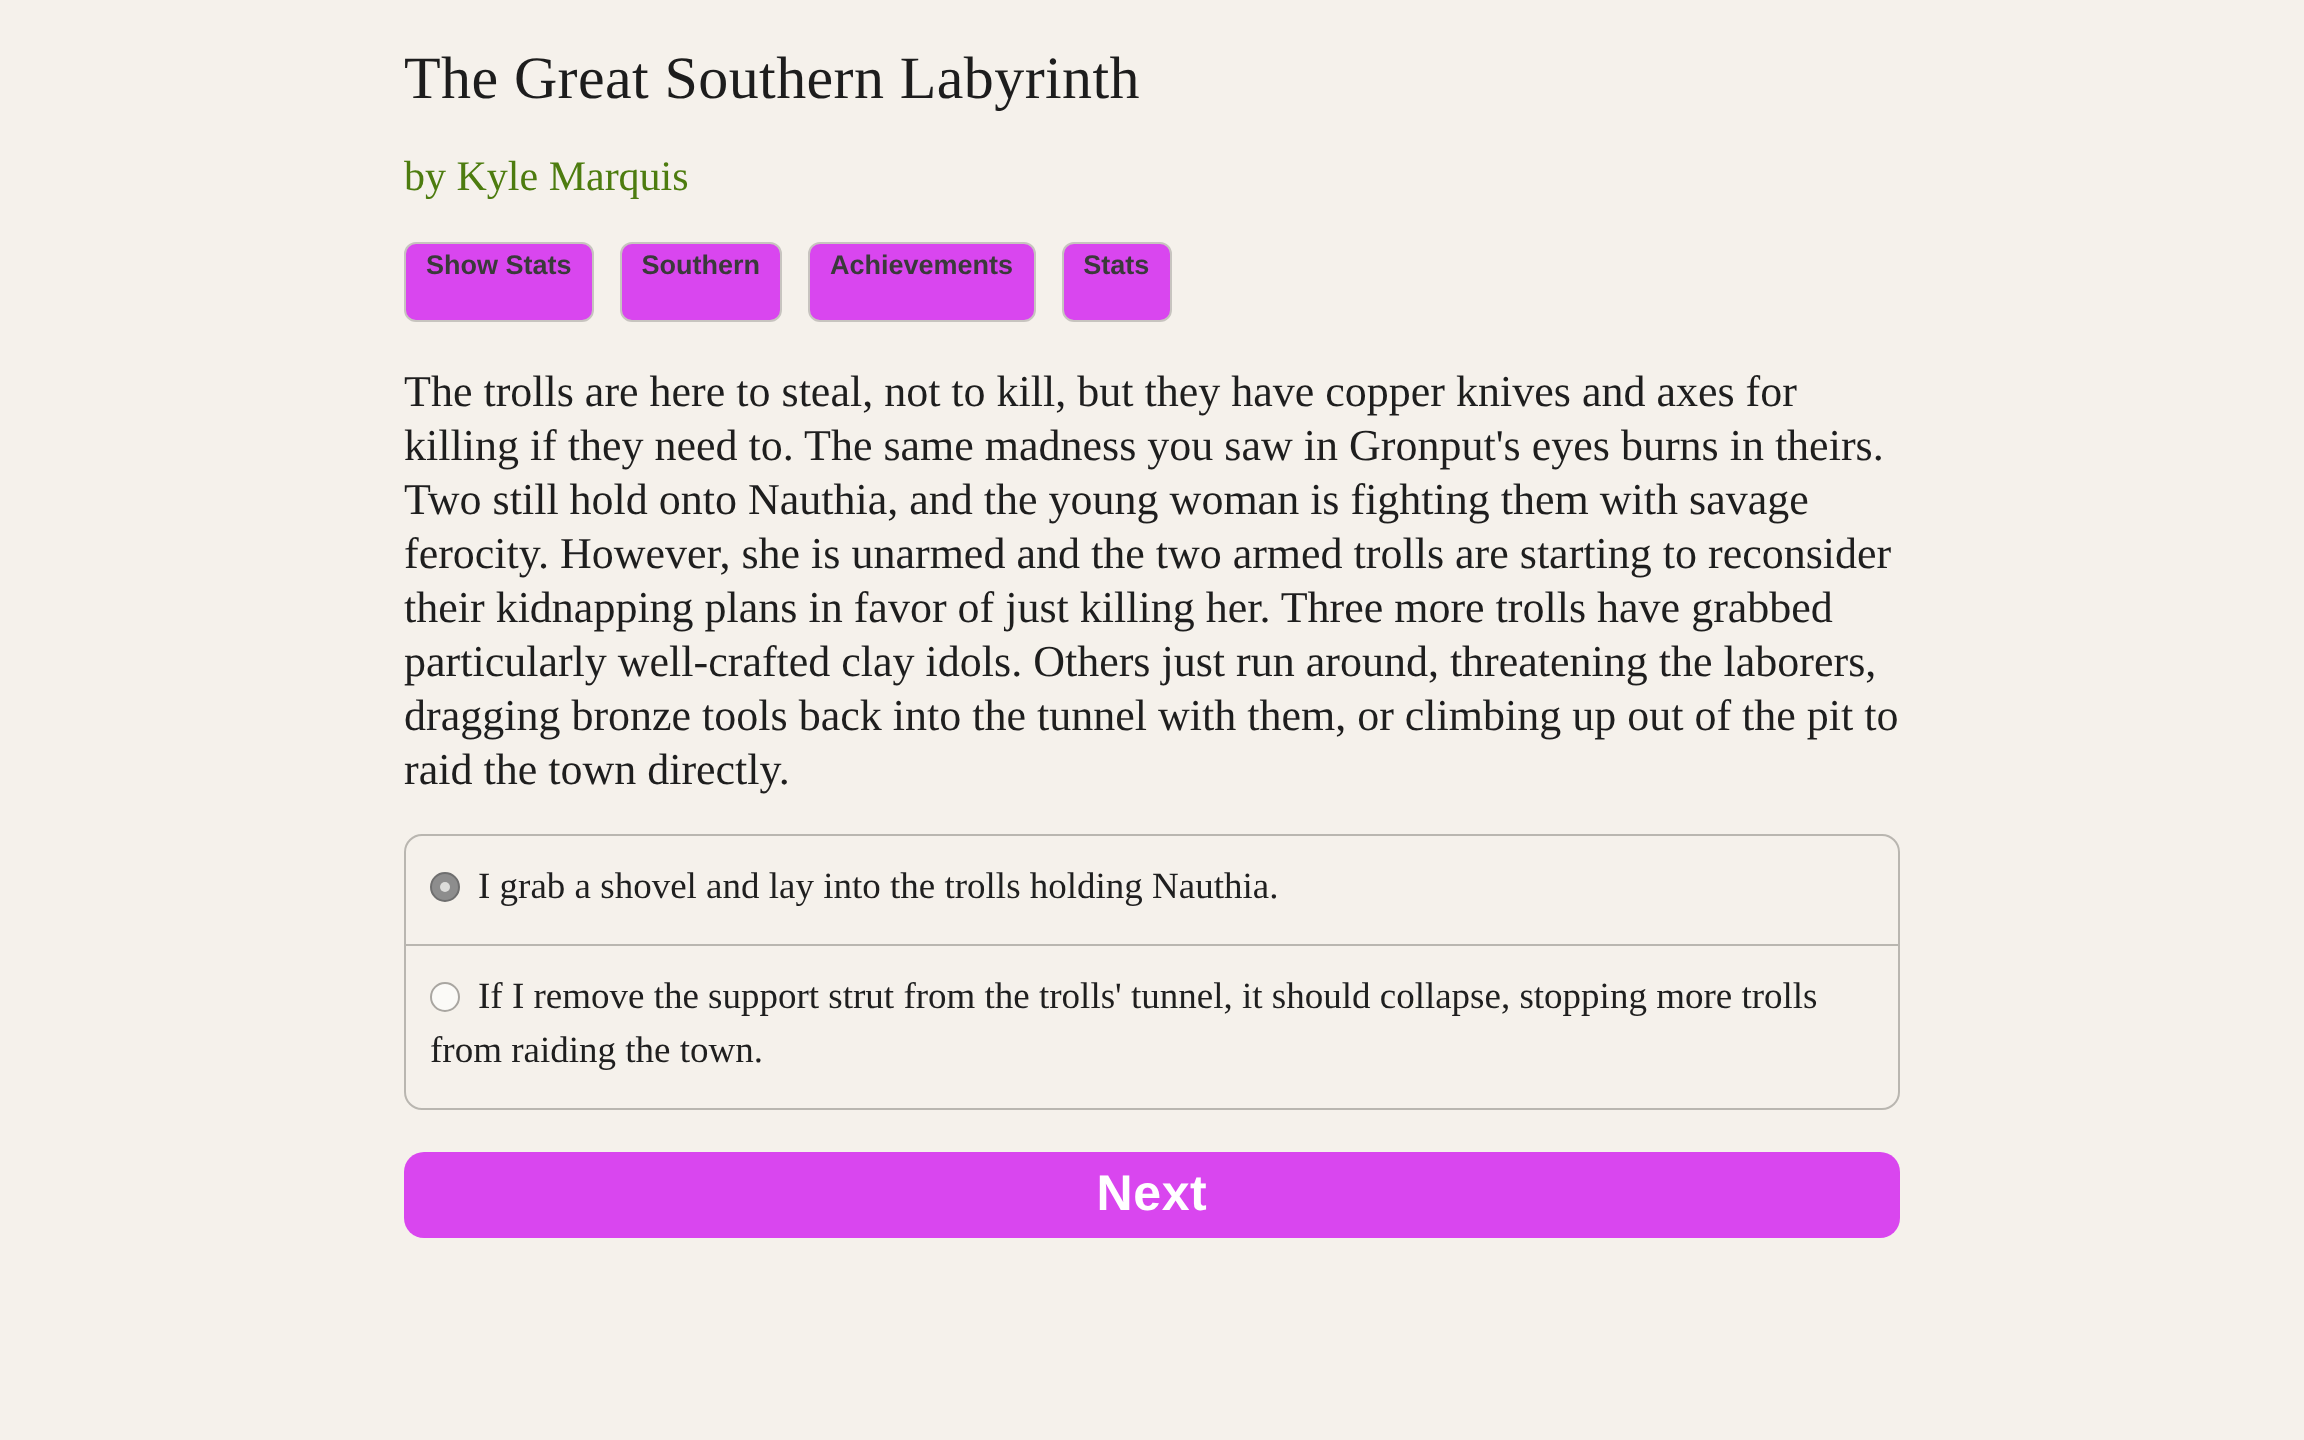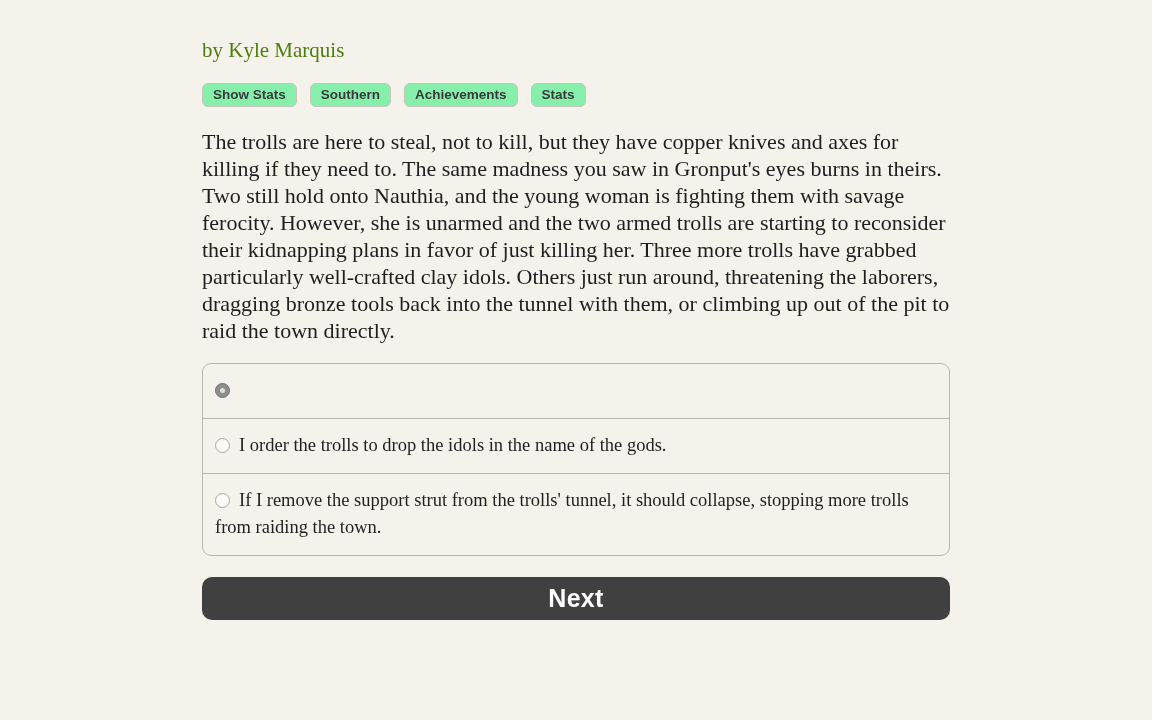--- a/index.html
+++ b/index.html
@@ -33,24 +33,24 @@
     margin-top: 19px;
     display: flex;
     gap: 13px;
     align-items: center;
   }
   .toolbar button {
     font-family: "Liberation Sans", sans-serif;
     font-size: 13.5px;
     font-weight: 600;
     color: #3a3a3a;
-    background: #86efac;
+    background: #d946ef;
     border: 1px solid #c7c4bf;
     border-radius: 6px;
-    padding: 3px 10px 4px 10px;
+    padding: 3px 10px 20px 10px;
     line-height: 15px;
     cursor: pointer;
   }
   .story {
     margin-top: 21px;
     font-size: 22px;
     line-height: 27px;
     color: #1e1e1e;
   }
   .choice-box {
@@ -91,52 +91,50 @@
     margin: -2.5px 0 0 -2.5px;
     border-radius: 50%;
     background: #dcdcda;
   }
   .next-button {
     margin-top: 21px;
     width: 748px;
     height: 43px;
     border: none;
     border-radius: 10px;
-    background: #404040;
+    background: #d946ef;
     color: #ffffff;
     font-family: "Liberation Sans", sans-serif;
     font-size: 25px;
     font-weight: 700;
     letter-spacing: 0.3px;
     cursor: pointer;
   }
 </style>
 </head>
 <body>
 
 <div class="content">
 
+  <h1 class="page-title">The Great Southern Labyrinth</h1>
 
   <div class="author">by Kyle Marquis</div>
 
   <div class="toolbar">
     <button>Show Stats</button>
     <button>Southern</button>
     <button>Achievements</button>
     <button>Stats</button>
   </div>
 
   <p class="story">The trolls are here to steal, not to kill, but they have copper knives and axes for killing if they need to. The same madness you saw in Gronput's eyes burns in theirs. Two still hold onto Nauthia, and the young woman is fighting them with savage ferocity. However, she is unarmed and the two armed trolls are starting to reconsider their kidnapping plans in favor of just killing her. Three more trolls have grabbed particularly well-crafted clay idols. Others just run around, threatening the laborers, dragging bronze tools back into the tunnel with them, or climbing up out of the pit to raid the town directly.</p>
 
   <div class="choice-box">
     <div class="choice-row">
-      <span class="radio selected"></span>
-    </div>
-    <div class="choice-row">
-      <span class="radio"></span><span>I order the trolls to drop the idols in the name of the gods.</span>
+      <span class="radio selected"></span><span>I grab a shovel and lay into the trolls holding Nauthia.</span>
     </div>
     <div class="choice-row">
       <span class="radio"></span><span>If I remove the support strut from the trolls' tunnel, it should collapse, stopping more trolls from raiding the town.</span>
     </div>
   </div>
 
   <button class="next-button">Next</button>
 
 </div>
 

